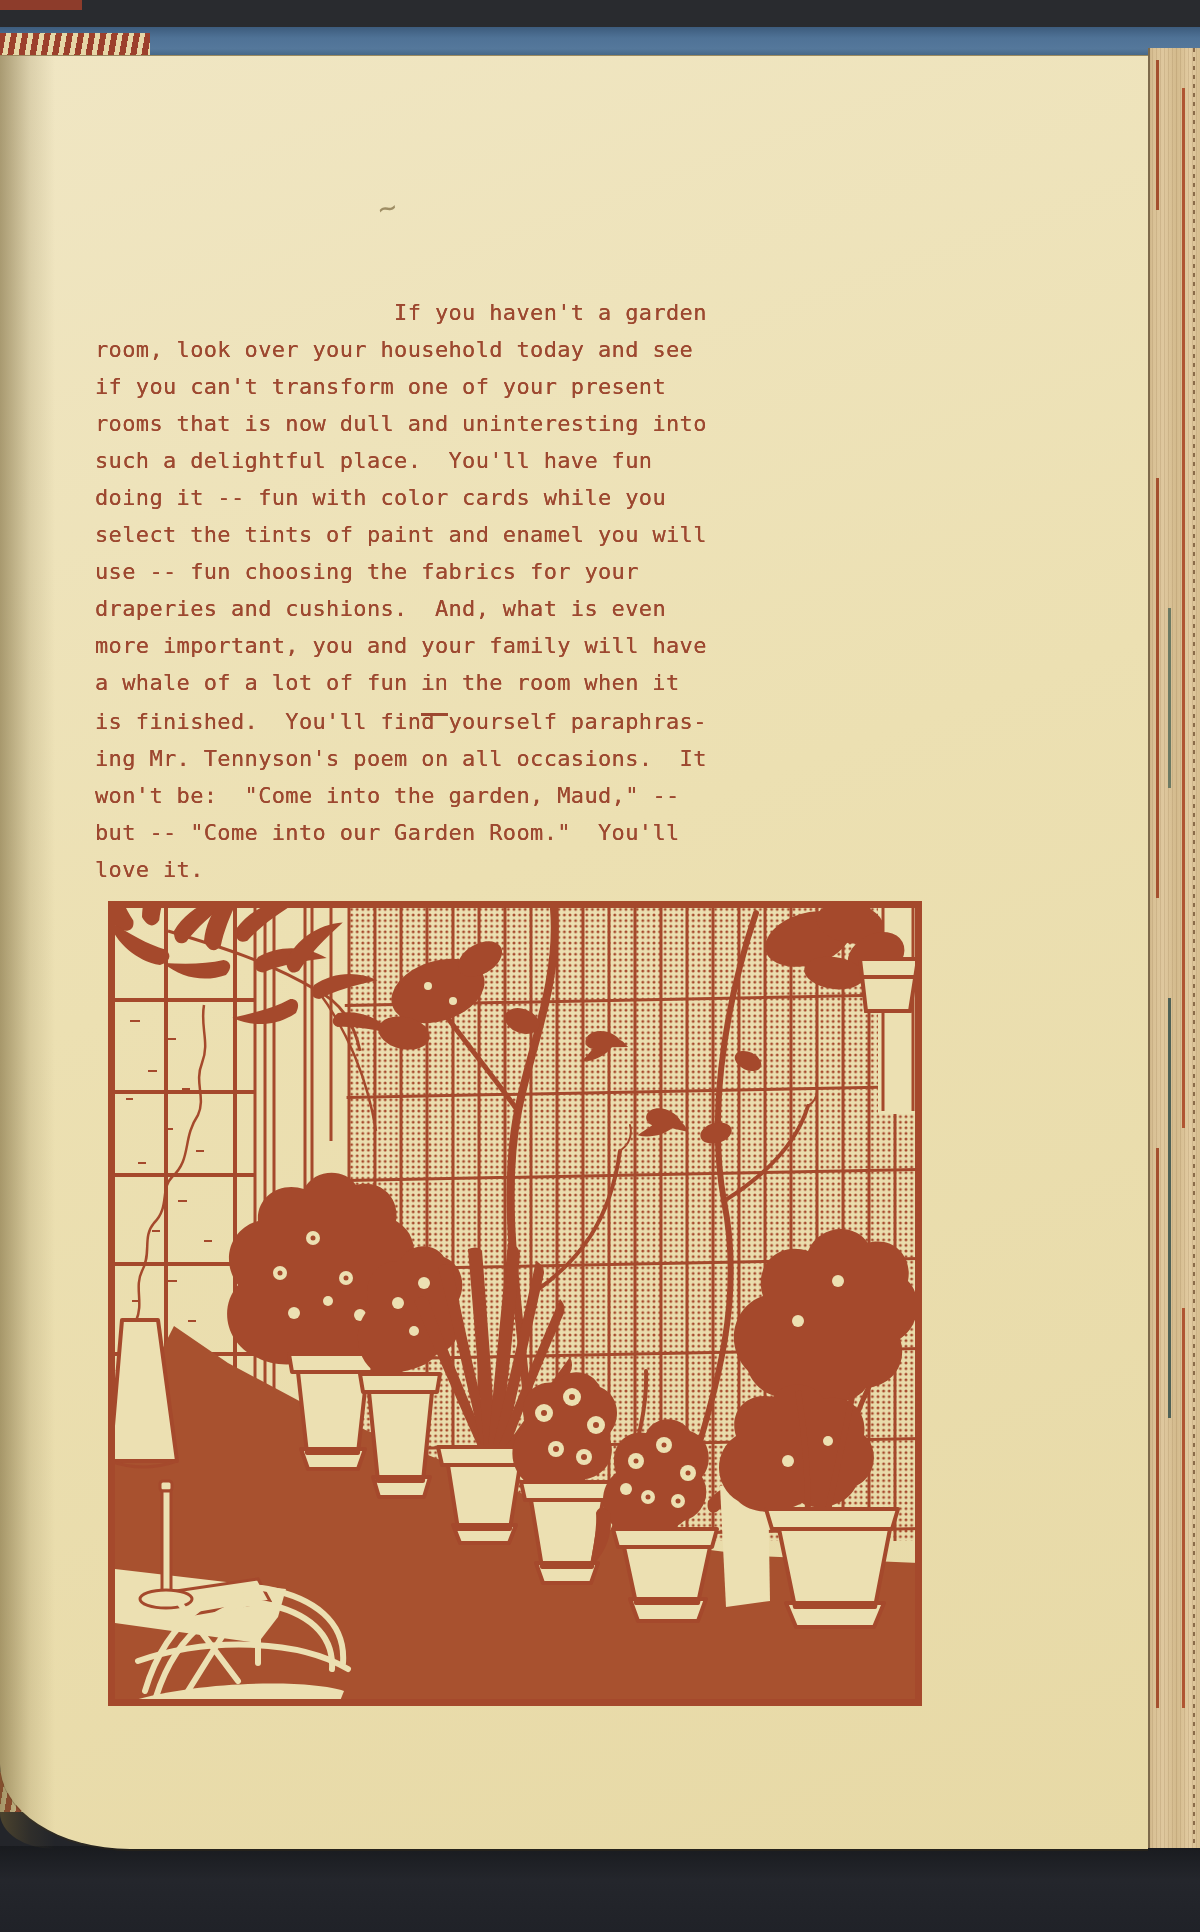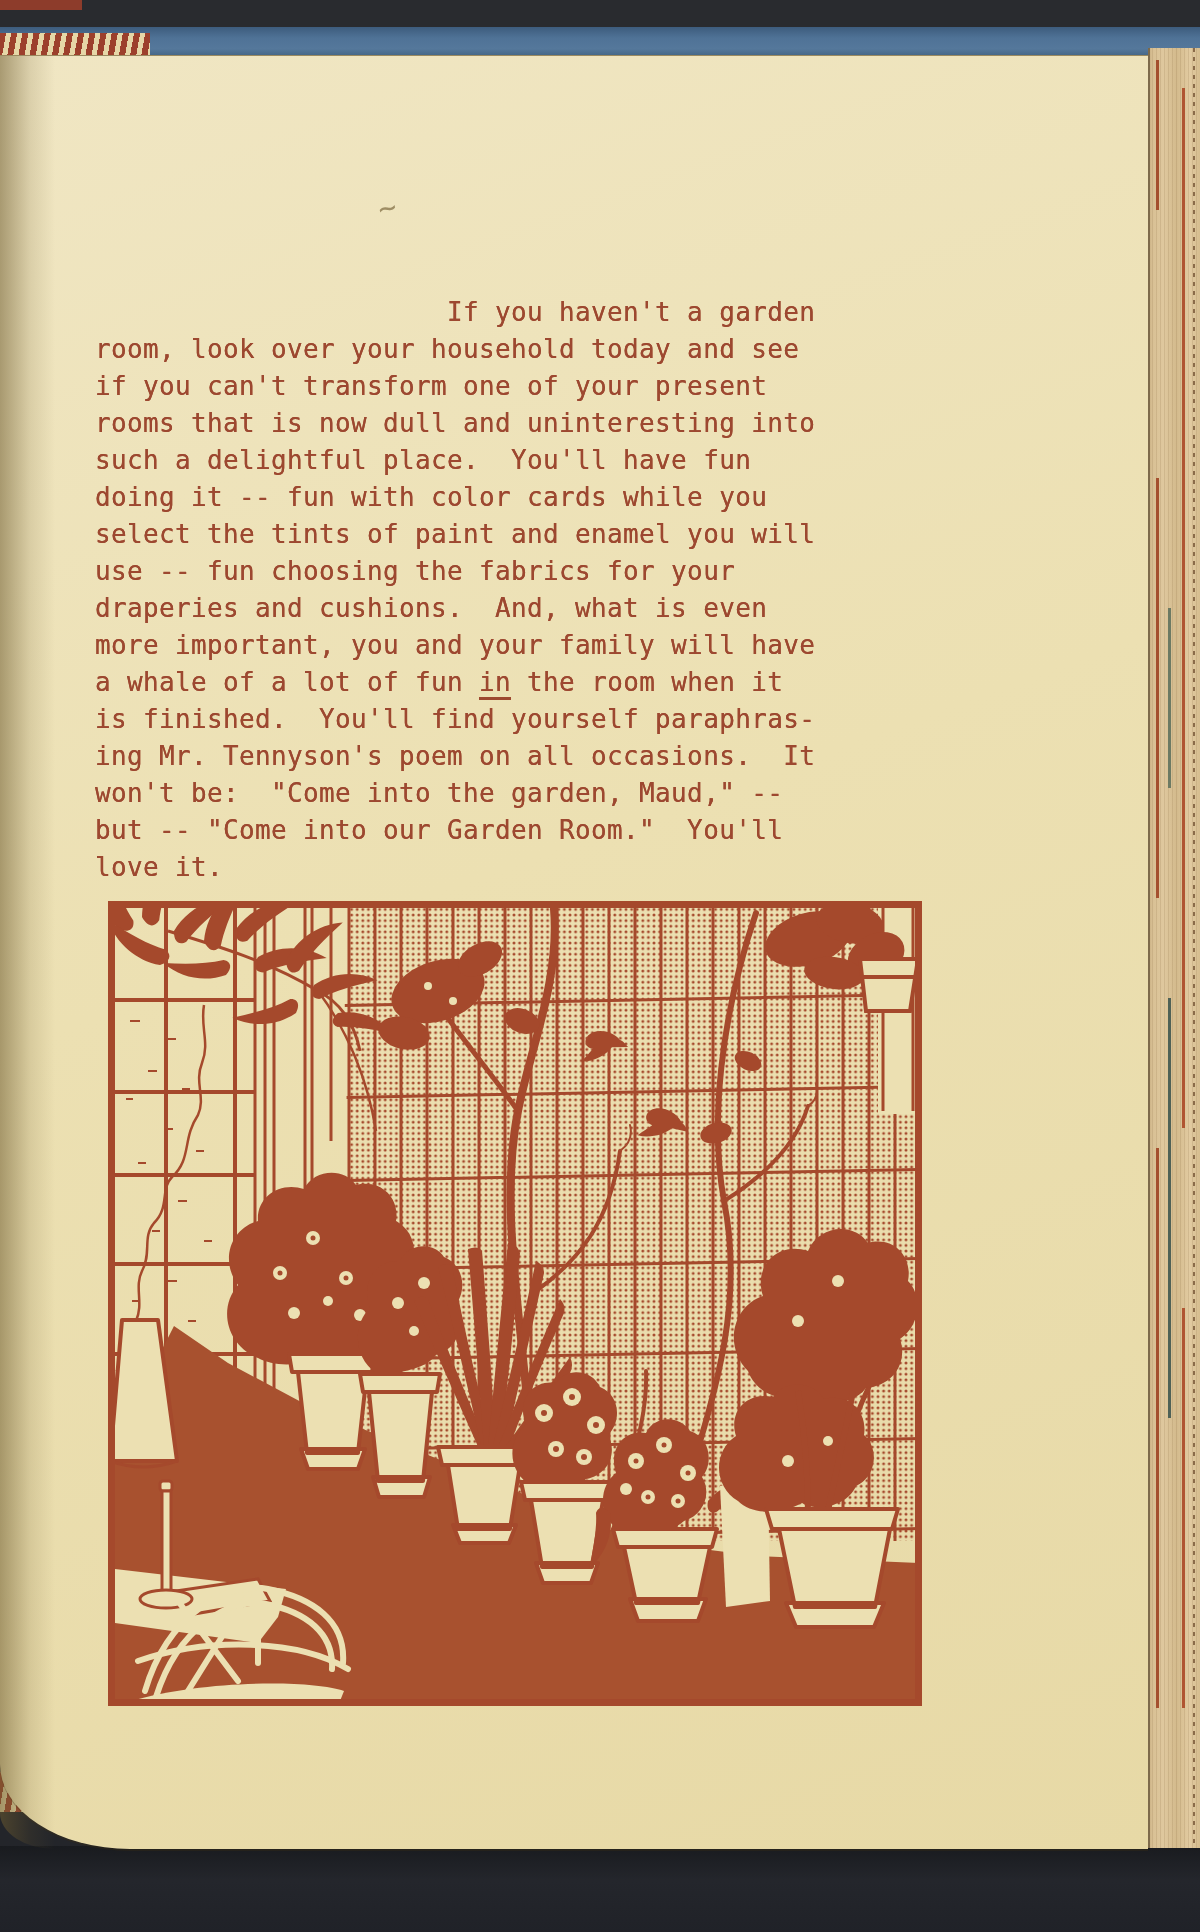--- a/index.html
+++ b/index.html
@@ -22,23 +22,23 @@
      border-top:1px solid #9a8a60;
      border-bottom-left-radius:130px 85px;
      box-shadow:0 2px 0 rgba(60,45,20,.35);}
   .gutter-shade{left:0;top:0;width:55px;height:100%;
      background:linear-gradient(90deg,rgba(110,92,48,.55),rgba(110,92,48,.16) 55%,rgba(110,92,48,0));
      border-bottom-left-radius:130px 85px;}
   .stray-mark{left:378px;top:134px;color:#857248;font-size:30px;
      transform:rotate(-12deg);opacity:.75;}
   
   .text-block{left:95px;top:238px;width:880px;color:#9d4830;
-     font-size:26px;line-height:37px;letter-spacing:.35px;white-space:pre;
+     font-size:22px;line-height:37px;letter-spacing:.35px;white-space:pre;
      text-shadow:0 0 .6px #9d4830;}
-  .text-block .u{border-bottom:3px solid currentColor;padding-bottom:0px;}
+  .text-block .u{border-bottom:3px solid currentColor;padding-bottom:16px;font-family:Liberation Mono, monospace;}
   
   .fore-edge{left:1148px;top:48px;width:52px;height:1800px;z-index:3;
      background:linear-gradient(90deg,#c3a87c 0,#d8c094 8%,#dfc89e 30%,#d3ba8c 55%,#e2cba1 80%,#d6bd8f 100%);}
   .fore-edge .lines{left:0;top:0;width:100%;height:100%;
      background:repeating-linear-gradient(90deg,rgba(140,110,70,.18) 0 1px,rgba(0,0,0,0) 1px 4px);}
   .fe{position:absolute;}
   .illus{left:108px;top:845px;}
 </style>
 </head>
 <body>

